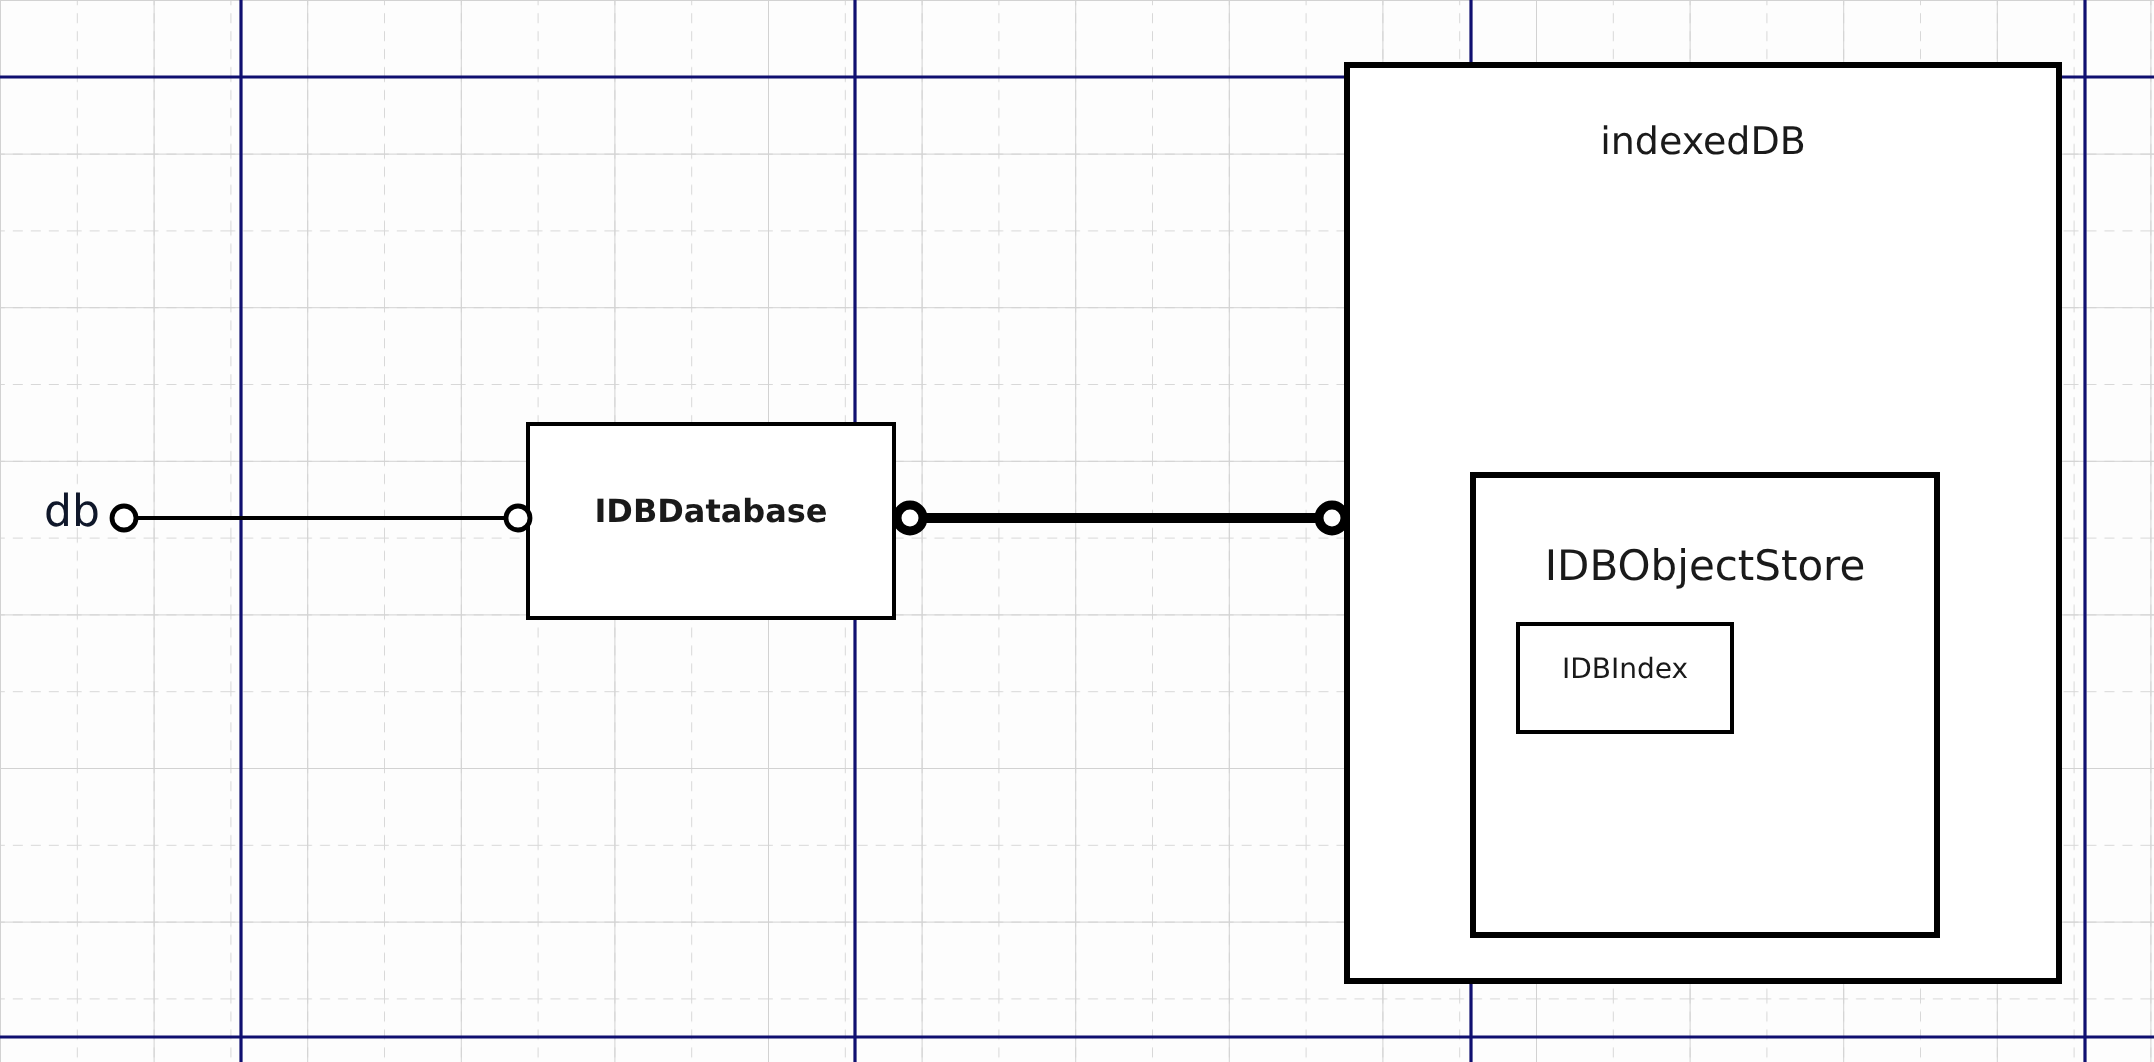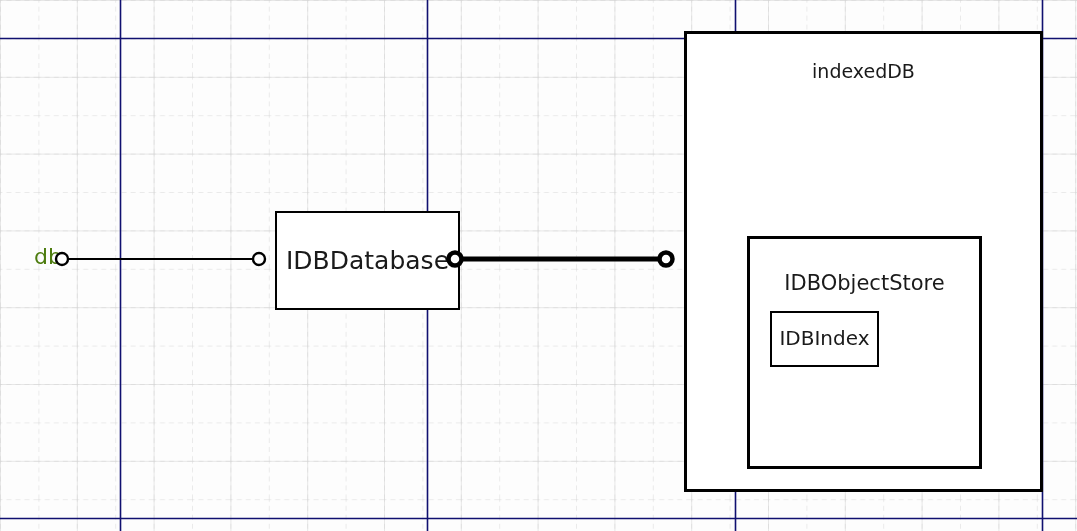--- a/index.html
+++ b/index.html
@@ -27,21 +27,21 @@
     left: 0;
     top: 0;
     width: 1077px;
     height: 531px;
     pointer-events: none;
   }
 
   
   .diagram-layer {
     position: absolute;
-    left: 12px;
+    left: 0;
     top: 0;
     width: 958px;
     height: 531px;
   }
 
   .node {
     position: absolute;
     box-sizing: border-box;
     background: #ffffff;
     border: 2px solid #000000;
@@ -88,44 +88,45 @@
     left: 758px;
     top: 311px;
     width: 109px;
     height: 56px;
     border-width: 2px;
   }
   #label-index {
     left: 758px;
     top: 328px;
     width: 109px;
-    font-size: 20px;
+    font-size: 14px;
   }
 
   #node-idbdatabase {
     left: 263px;
     top: 211px;
     width: 185px;
     height: 99px;
     border-width: 2px;
   }
   #label-idbdatabase {
     left: 263px;
     top: 248px;
     width: 185px;
-    font-size: 25px;
+    font-size: 16px;
+    font-weight: bold;
   }
 
   
   #label-db {
     position: absolute;
     left: 22px;
     top: 246px;
     font-size: 22px;
-    color: #4d7c0f;
+    color: #0f172a;
     line-height: 1;
     white-space: nowrap;
   }
 
   
   .edge-layer {
     position: absolute;
     left: 0;
     top: 0;
     width: 1077px;

